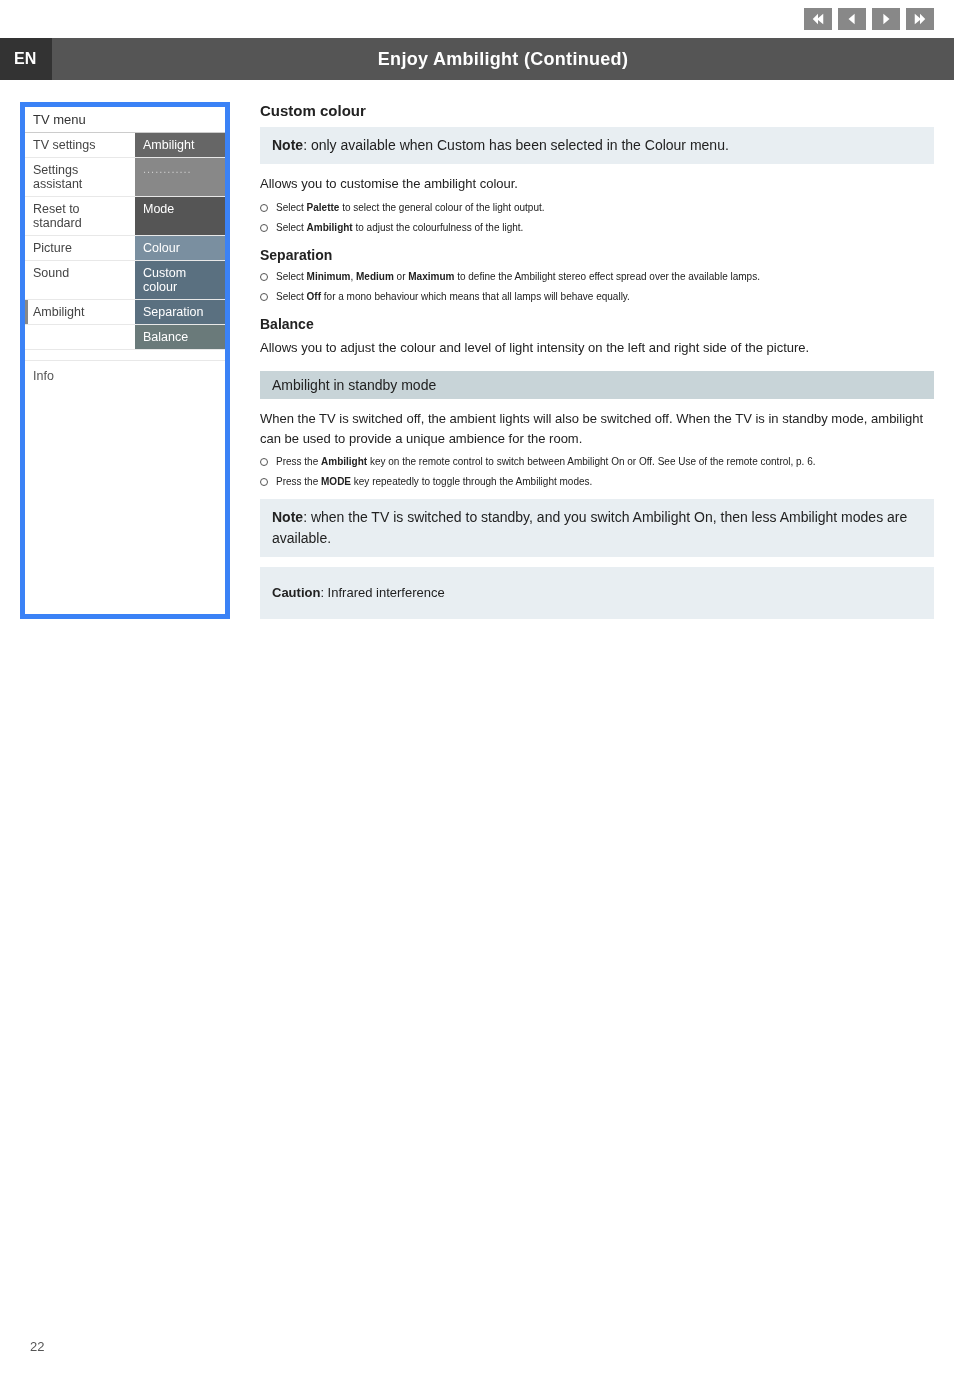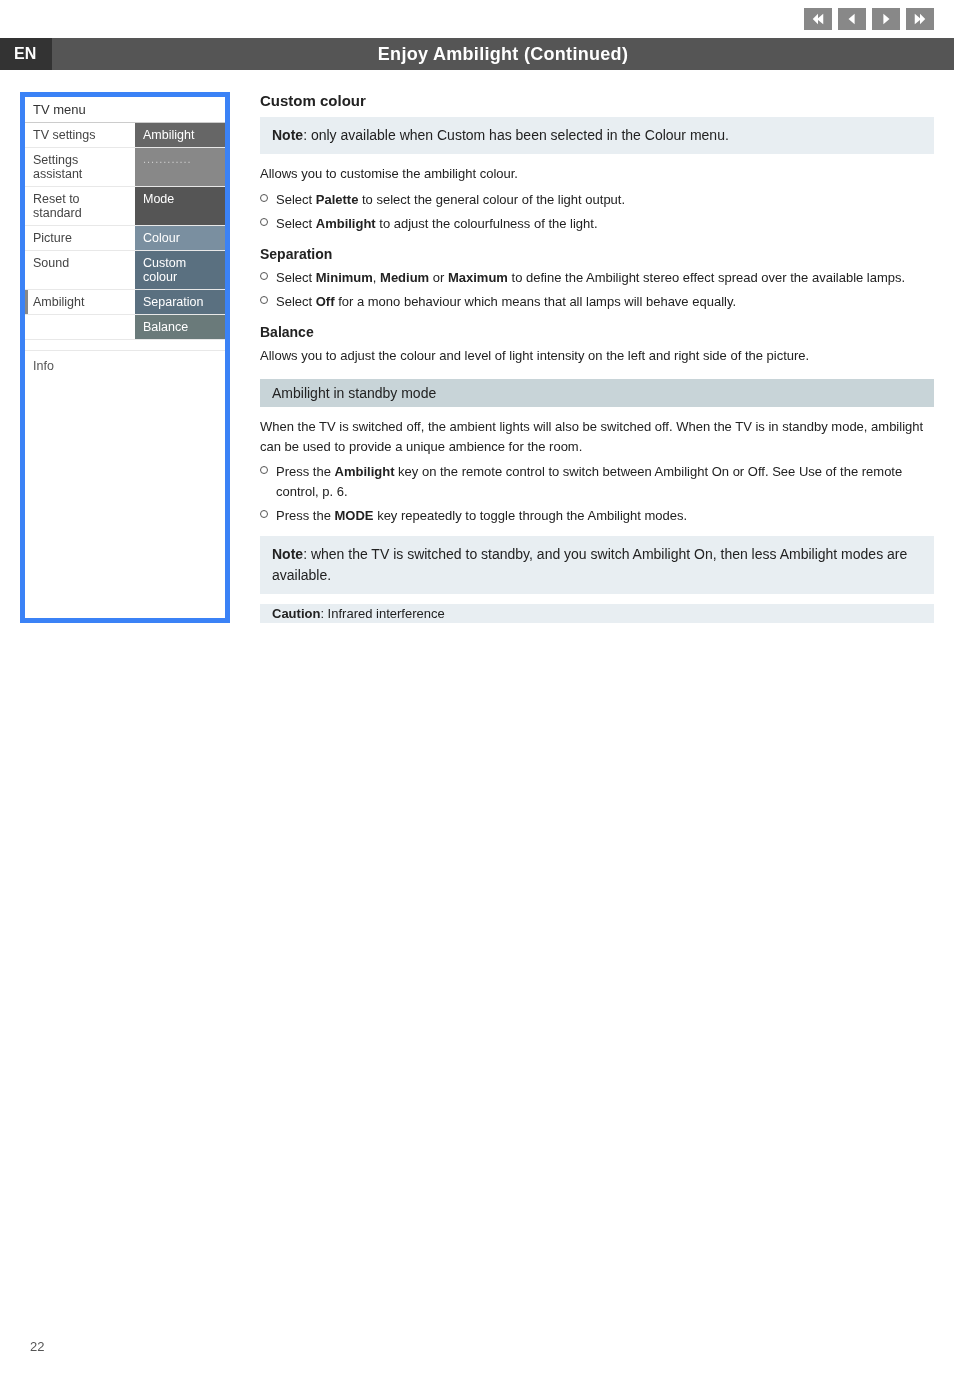--- a/index.html
+++ b/index.html
@@ -33,21 +33,21 @@
       clip-path: polygon(0 0, 100% 0, 100% 100%, 0 100%);
     }
     .nav-btn svg { fill: white; width: 14px; height: 14px; }
 
     
     .header-bar {
       background: #555;
       display: flex;
       align-items: center;
       padding: 0 0 0 0;
-      height: 32px;
+      height: 42px;
     }
     .header-en-badge {
       background: #333;
       color: #fff;
       font-weight: bold;
       font-size: 16px;
       padding: 0 14px;
       height: 100%;
       display: flex;
       align-items: center;
@@ -153,21 +153,21 @@
 
     .bullet-list {
       margin: 6px 0 10px 0;
       padding: 0;
       list-style: none;
     }
     .bullet-list li {
       display: flex;
       align-items: flex-start;
       margin-bottom: 5px;
-      font-size: 13px;
+      font-size: 10px;
       line-height: 1.5;
     }
     .bullet-dot {
       display: inline-block;
       width: 8px;
       height: 8px;
       border: 1.5px solid #555;
       border-radius: 50%;
       margin-top: 4px;
       margin-right: 8px;
@@ -178,21 +178,21 @@
       background: #c8d4d8;
       padding: 6px 12px;
       font-size: 14px;
       font-weight: normal;
       color: #222;
       margin: 14px 0 10px 0;
     }
 
     .caution-box {
       background: #e8eef2;
-      padding: 0 12px;
+      padding: 16px 12px;
       margin-top: 10px;
       font-size: 13px;
       line-height: 1.5;
     }
     .caution-box .caution-label { font-weight: bold; }
 
     .sub-section-title {
       font-size: 14px;
       font-weight: bold;
       margin: 12px 0 6px 0;

